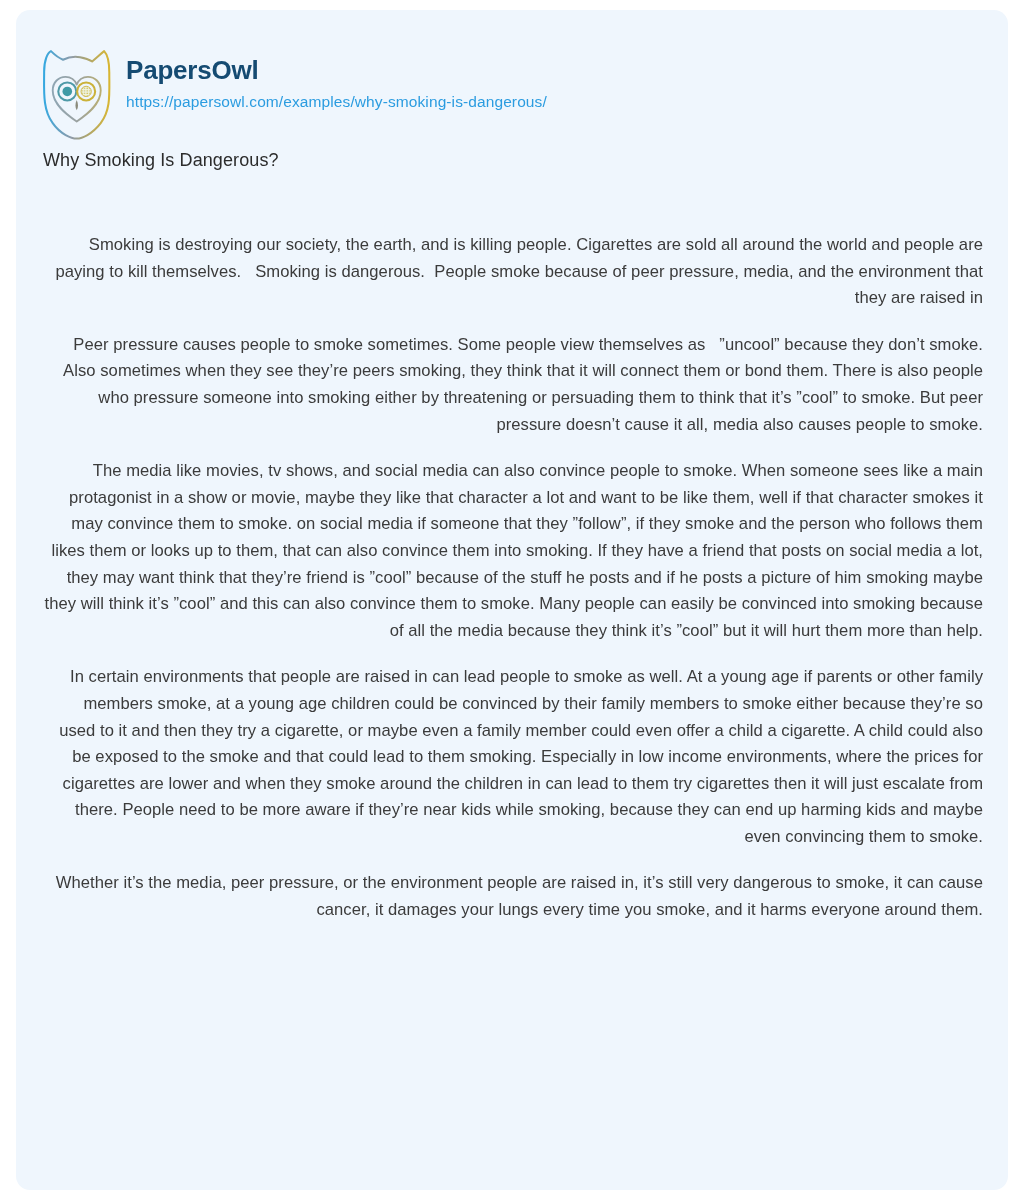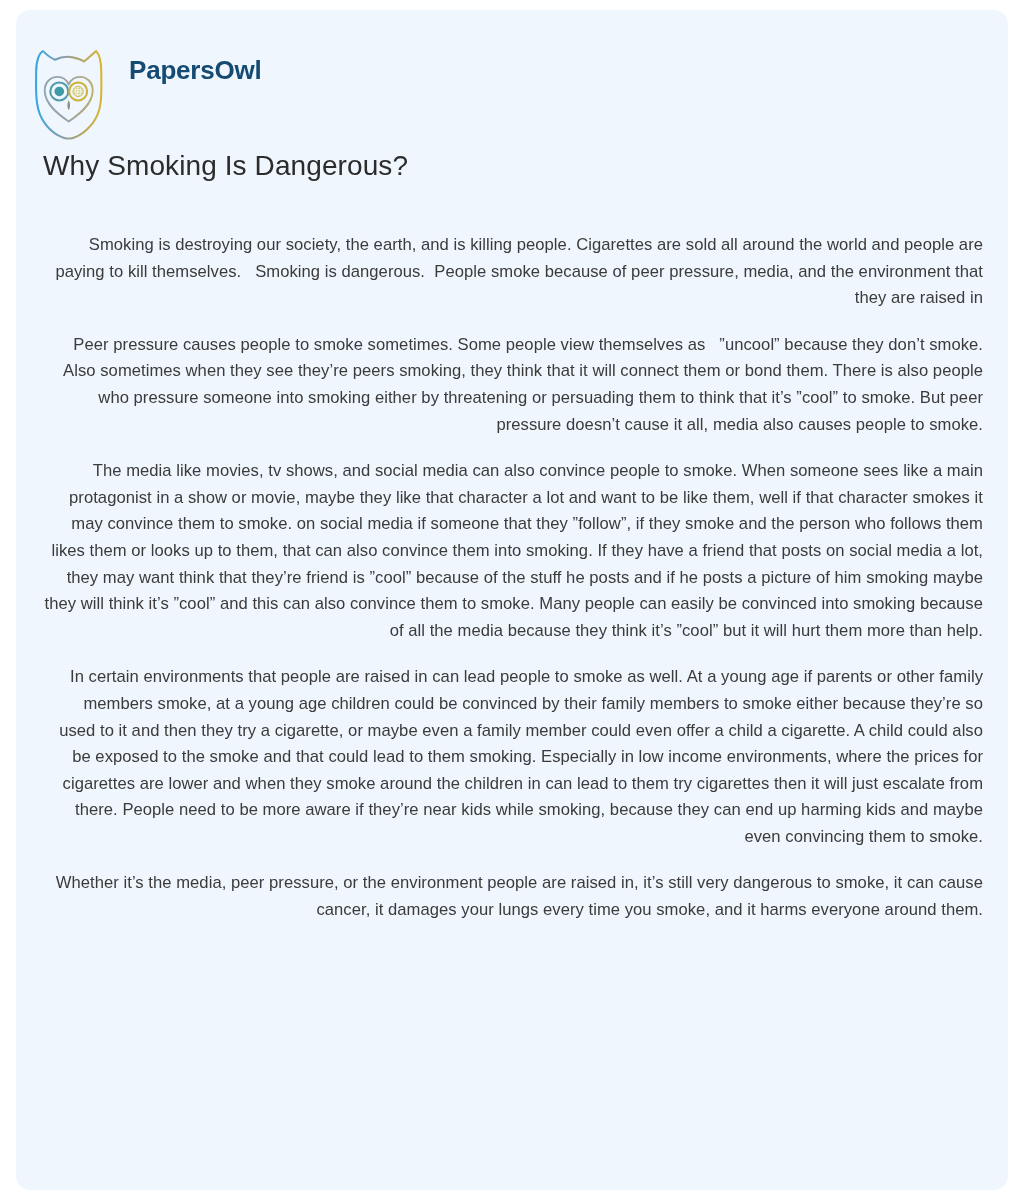--- a/index.html
+++ b/index.html
@@ -20,25 +20,24 @@
     top: 10px;
     width: 992px;
     height: 1180px;
     background: #eff6fd;
     border-radius: 14px;
     box-sizing: border-box;
   }
 
   .brand-header {
     position: absolute;
-    left: 8px;
+    left: 16px;
     top: 36px;
     display: flex;
     align-items: flex-start;
-    gap: 11px;
   }
 
   .brand-logo {
     width: 86px;
     height: 96px;
     flex: 0 0 auto;
     margin-right: 8px;
   }
 
   .brand-text-block {
@@ -60,21 +59,21 @@
     letter-spacing: 0.1px;
     line-height: 1.2;
     text-decoration: none;
     display: block;
   }
 
   .doc-title {
     position: absolute;
     left: 27px;
     top: 140px;
-    font-size: 28px;
+    font-size: 18px;
     font-weight: normal;
     color: #2c2c2c;
     letter-spacing: 0.1px;
     margin: 0;
   }
 
   .doc-body {
     position: absolute;
     left: 27px;
     top: 222px;
@@ -137,20 +136,21 @@
 
         <circle cx="63" cy="53" r="10.5" fill="none" stroke="#cbb23a" stroke-width="2.4"></circle>
         <circle cx="63" cy="53" r="6.0" fill="url(#dots)" stroke="#cbb23a" stroke-width="1"></circle>
 
         <path d="M52 63 C54 67 54 72 52 75 C50 72 50 67 52 63 Z" fill="#8b8b7c"></path>
       </svg>
     </div>
 
     <div class="brand-text-block">
       <div class="brand-wordmark">PapersOwl</div>
+      <a class="brand-url" href="#">https://papersowl.com/examples/why-smoking-is-dangerous/</a>
     </div>
 
   </div>
 
   <h1 class="doc-title">Why Smoking Is Dangerous?</h1>
 
   <div class="doc-body">
     <p class="doc-paragraph">Smoking is destroying our society, the earth, and is killing people. Cigarettes are sold all around the world and people are paying to kill themselves.   Smoking is dangerous.  People smoke because of peer pressure, media, and the environment that they are raised in</p>
     <p class="doc-paragraph">Peer pressure causes people to smoke sometimes. Some people view themselves as   ”uncool” because they don’t smoke. Also sometimes when they see they’re peers smoking, they think that it will connect them or bond them. There is also people who pressure someone into smoking either by threatening or persuading them to think that it’s ”cool” to smoke. But peer pressure doesn’t cause it all, media also causes people to smoke.</p>
     <p class="doc-paragraph">The media like movies, tv shows, and social media can also convince people to smoke. When someone sees like a main protagonist in a show or movie, maybe they like that character a lot and want to be like them, well if that character smokes it may convince them to smoke. on social media if someone that they ”follow”, if they smoke and the person who follows them likes them or looks up to them, that can also convince them into smoking. If they have a friend that posts on social media a lot, they may want think that they’re friend is ”cool” because of the stuff he posts and if he posts a picture of him smoking maybe they will think it’s ”cool” and this can also convince them to smoke. Many people can easily be convinced into smoking because of all the media because they think it’s ”cool” but it will hurt them more than help.</p>

